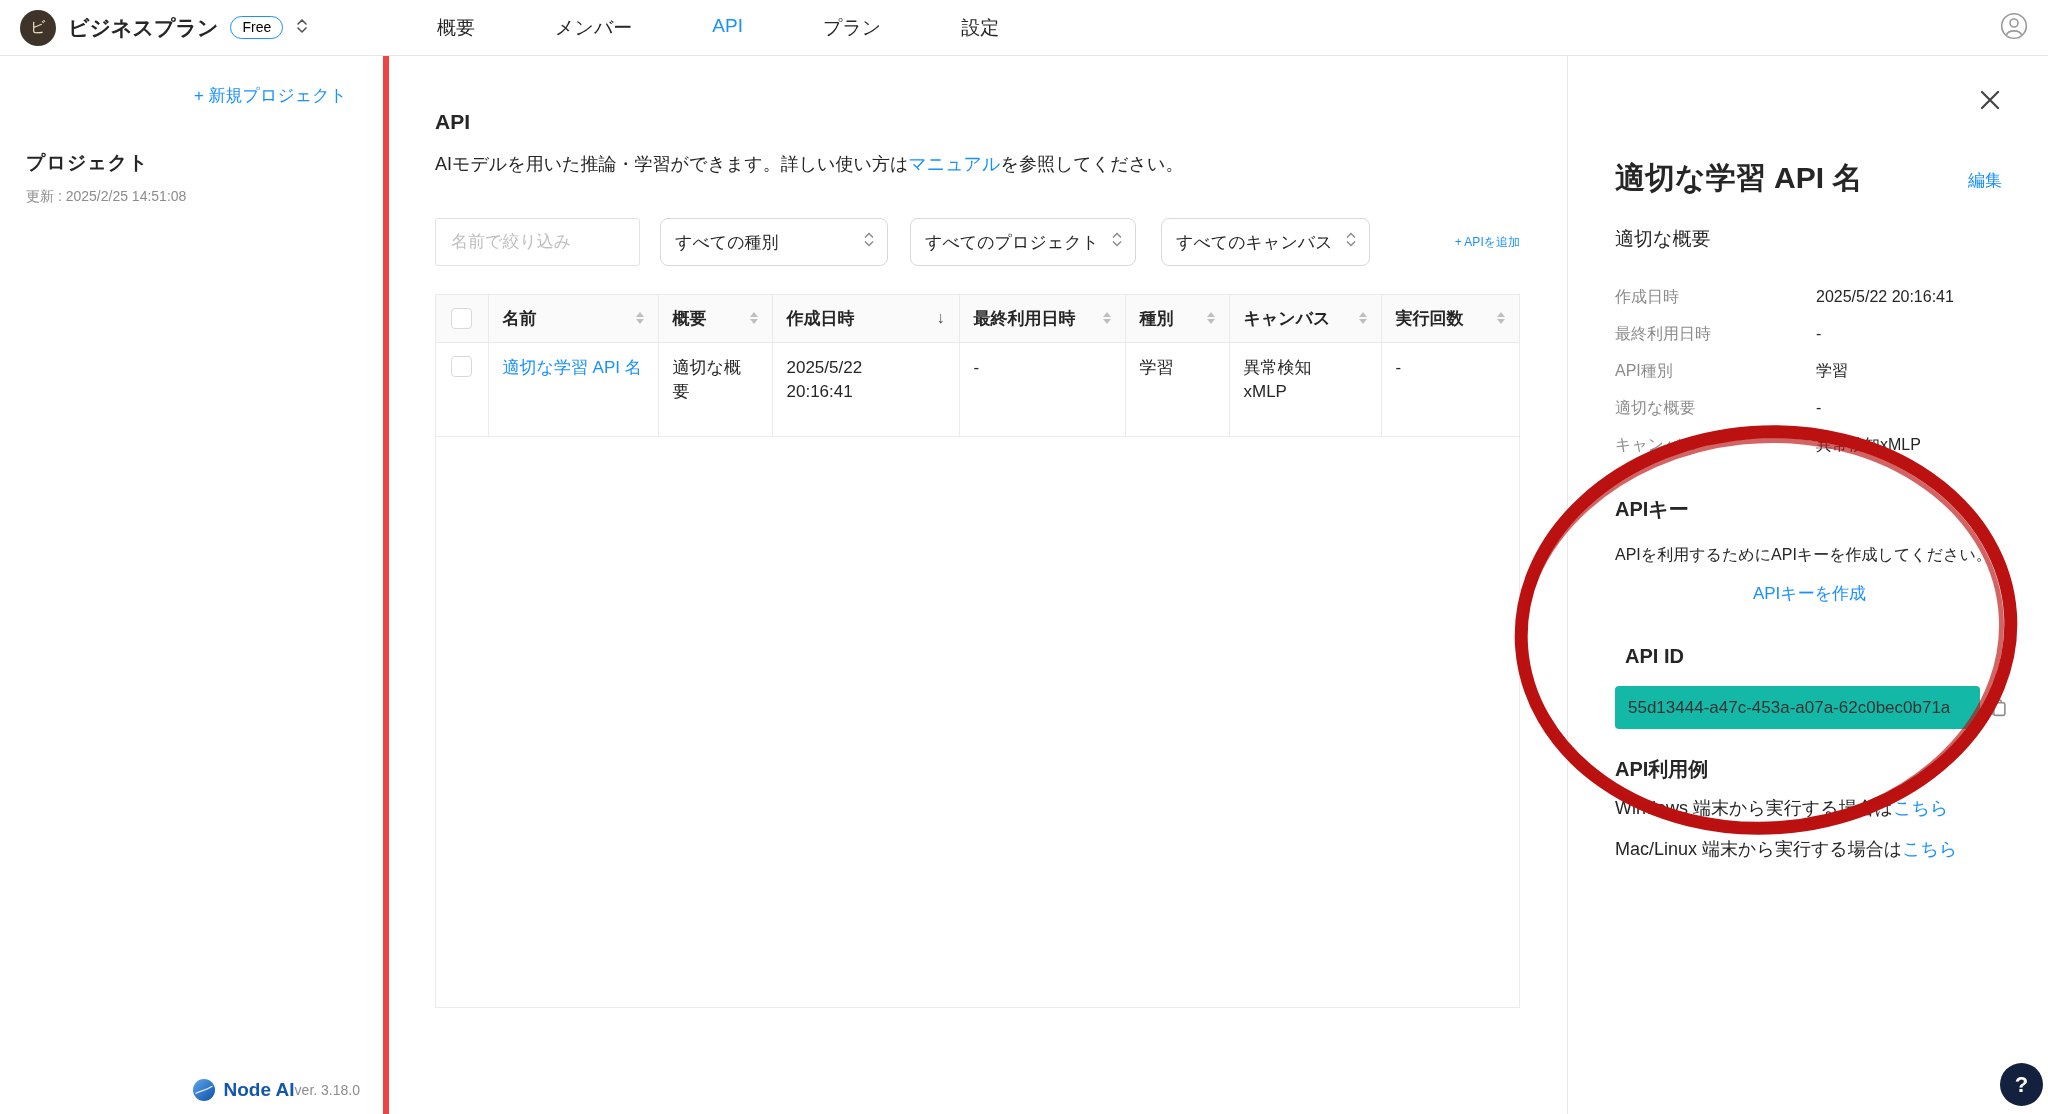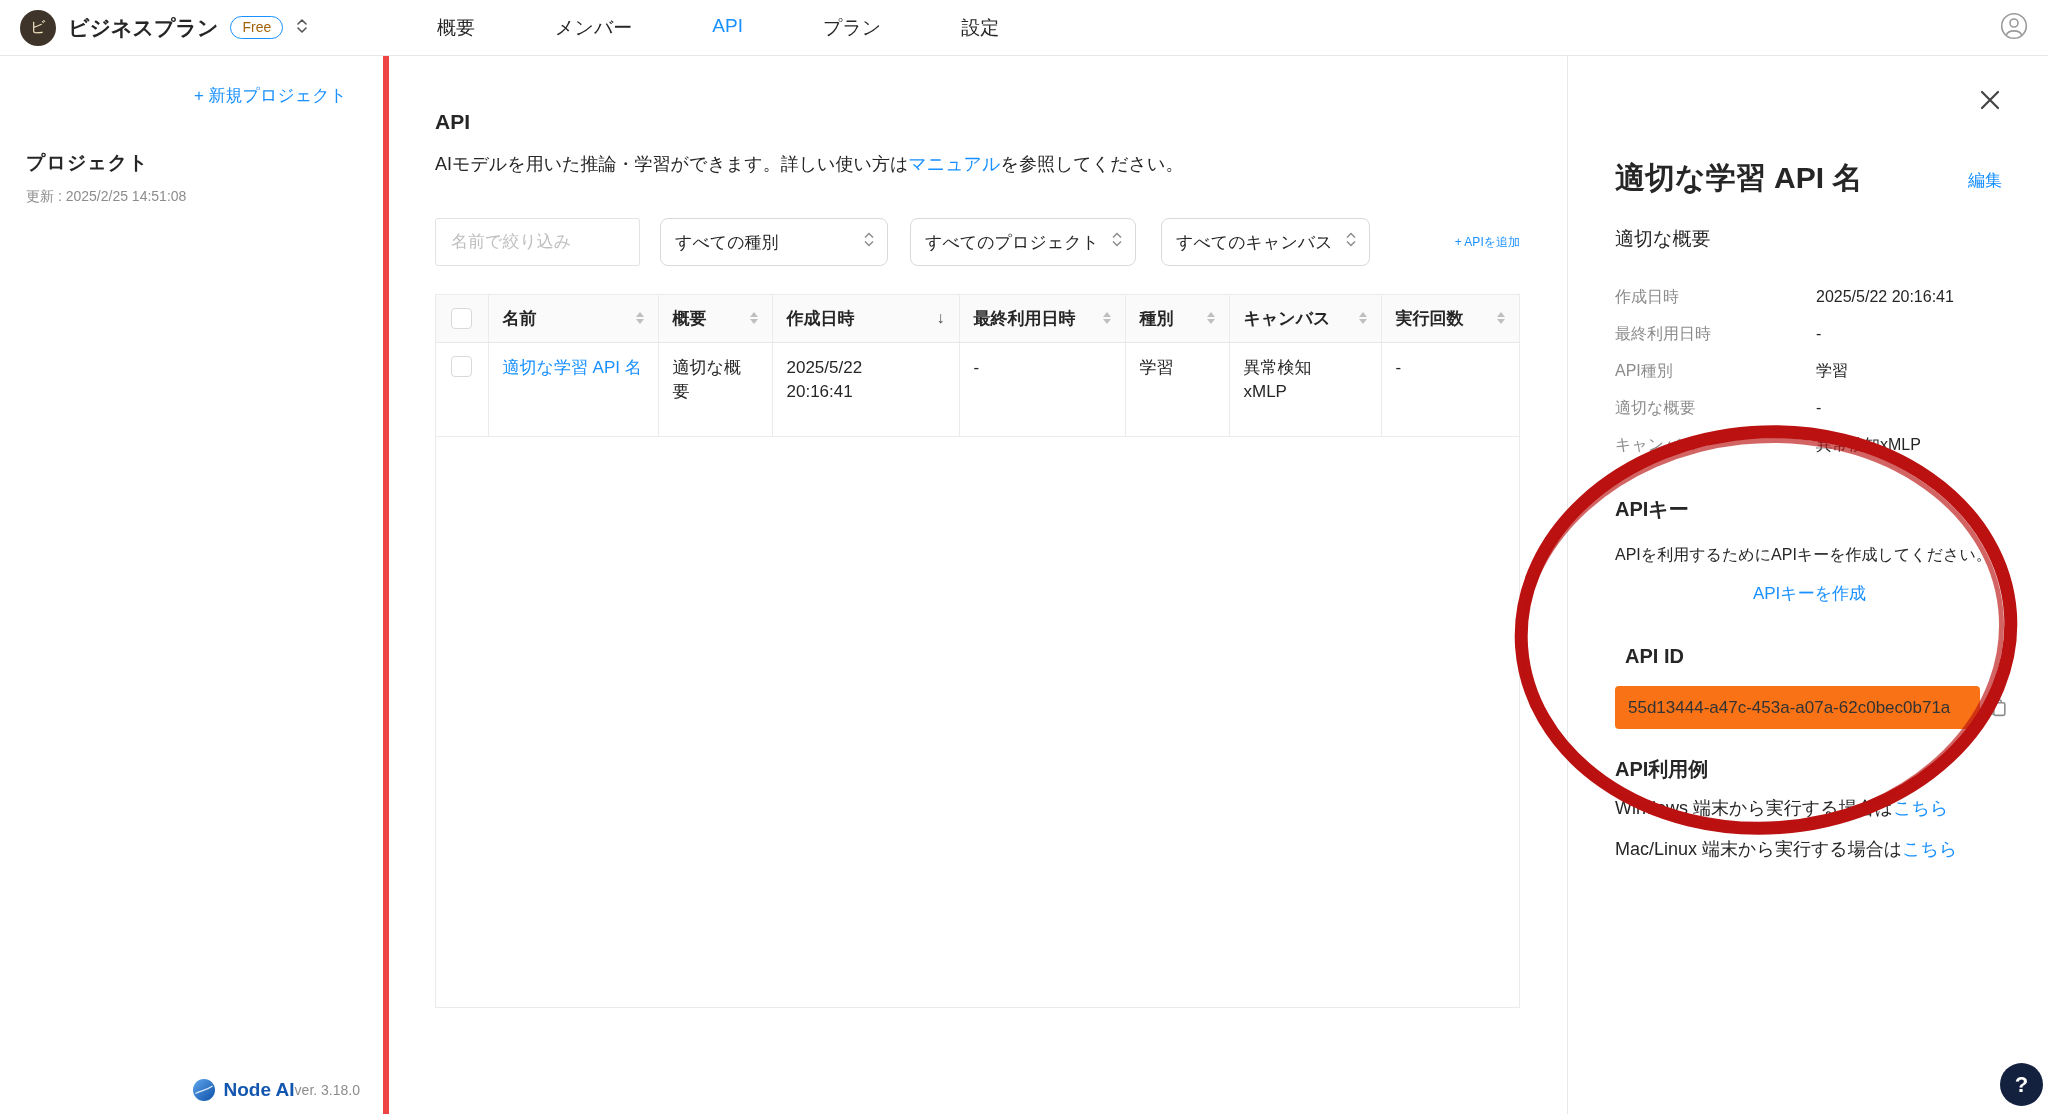--- a/index.html
+++ b/index.html
@@ -8,21 +8,21 @@
     font-family:"Liberation Sans","DejaVu Sans",sans-serif; overflow:hidden; }
   .app { position:relative; width:2048px; height:1114px; background:#fff; }
 
   
   .topbar { position:absolute; top:0; left:0; right:0; height:56px; background:#fff;
     border-bottom:1px solid #e8e8e8; display:flex; align-items:center; z-index:5; }
   .ws { display:flex; align-items:center; gap:12px; padding-left:20px; width:389px; flex:none; cursor:pointer; }
   .ws-avatar { width:36px; height:36px; border-radius:50%; background:#3e3429; color:#f1e3c0;
     display:flex; align-items:center; justify-content:center; font-size:15px; flex:none; }
   .ws-name { font-size:21px; font-weight:bold; white-space:nowrap; }
-  .badge-free { font-size:14px; color:#a16207; border:1px solid #1890ff; border-radius:13px;
+  .badge-free { font-size:14px; color:#000000; border:1px solid #1890ff; border-radius:13px;
     padding:2px 11px; line-height:1.2; }
   .nav { display:flex; gap:80px; margin-left:48px; font-size:19px; }
   .nav-item { color:#262626; cursor:pointer; white-space:nowrap; }
   .nav-item.active { color:#1890ff; }
   .topbar-right { margin-left:auto; padding-right:20px; display:flex; align-items:center; }
 
   
   .sidebar { position:absolute; top:56px; left:0; width:389px; bottom:0;
     border-right:6px solid #ef4444; background:#fff; }
   .new-project { position:absolute; top:28px; right:36px; color:#1890ff; font-size:17px; cursor:pointer; white-space:nowrap; }
@@ -88,21 +88,21 @@
   .panel-fields { position:absolute; top:230px; left:47px; right:40px; }
   .field-row { display:flex; margin-bottom:15px; font-size:16px; line-height:22px; }
   .field-label { width:201px; flex:none; color:#8c8c8c; }
   .field-value { color:#262626; font-weight:500; }
   .sec-key-title { position:absolute; top:440px; left:47px; font-size:20px; font-weight:bold; }
   .sec-key-desc { position:absolute; top:489px; left:47px; right:24px; font-size:16px; white-space:nowrap; }
   .sec-key-link { position:absolute; top:526px; left:47px; right:44px; text-align:center;
     font-size:17px; color:#1890ff; cursor:pointer; }
   .sec-id-title { position:absolute; top:589px; left:57px; font-size:20px; font-weight:bold; }
   .id-row { position:absolute; top:630px; left:47px; right:40px; display:flex; align-items:center; gap:7px; }
-  .id-box { flex:1; height:43px; background:#f97316; border-radius:4px; display:flex;
+  .id-box { flex:1; height:43px; background:#14b8a6; border-radius:4px; display:flex;
     align-items:center; padding:0 13px; font-size:17px; color:#333; white-space:nowrap; overflow:hidden; }
   .copy-btn { flex:none; cursor:pointer; display:flex; align-items:center; }
   .sec-usage-title { position:absolute; top:700px; left:47px; font-size:20px; font-weight:bold; }
   .usage-lines { position:absolute; top:740px; left:47px; right:24px; font-size:18px; }
   .usage-line { margin-bottom:17px; white-space:nowrap; }
 
   
   .annotation { position:absolute; top:0; left:0; width:2048px; height:1114px;
     pointer-events:none; z-index:50; }
   .help-btn { position:absolute; right:5px; bottom:8px; width:43px; height:43px; border-radius:50%;

